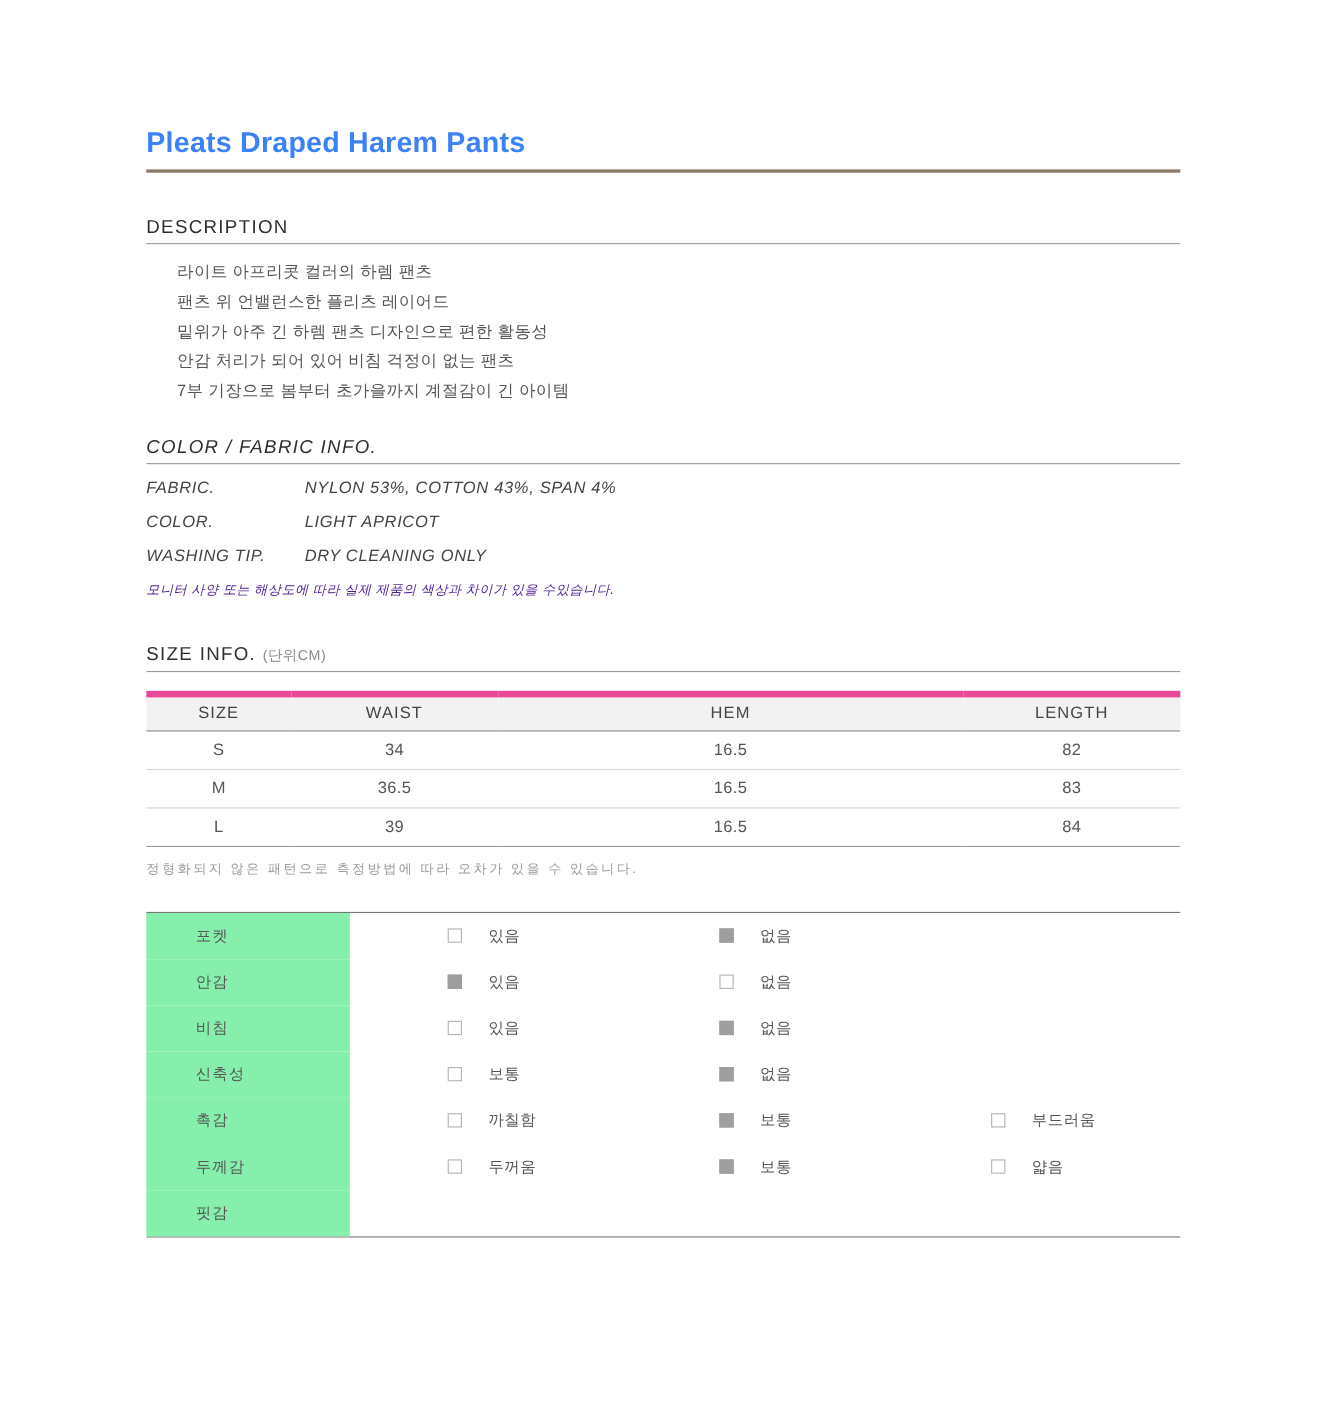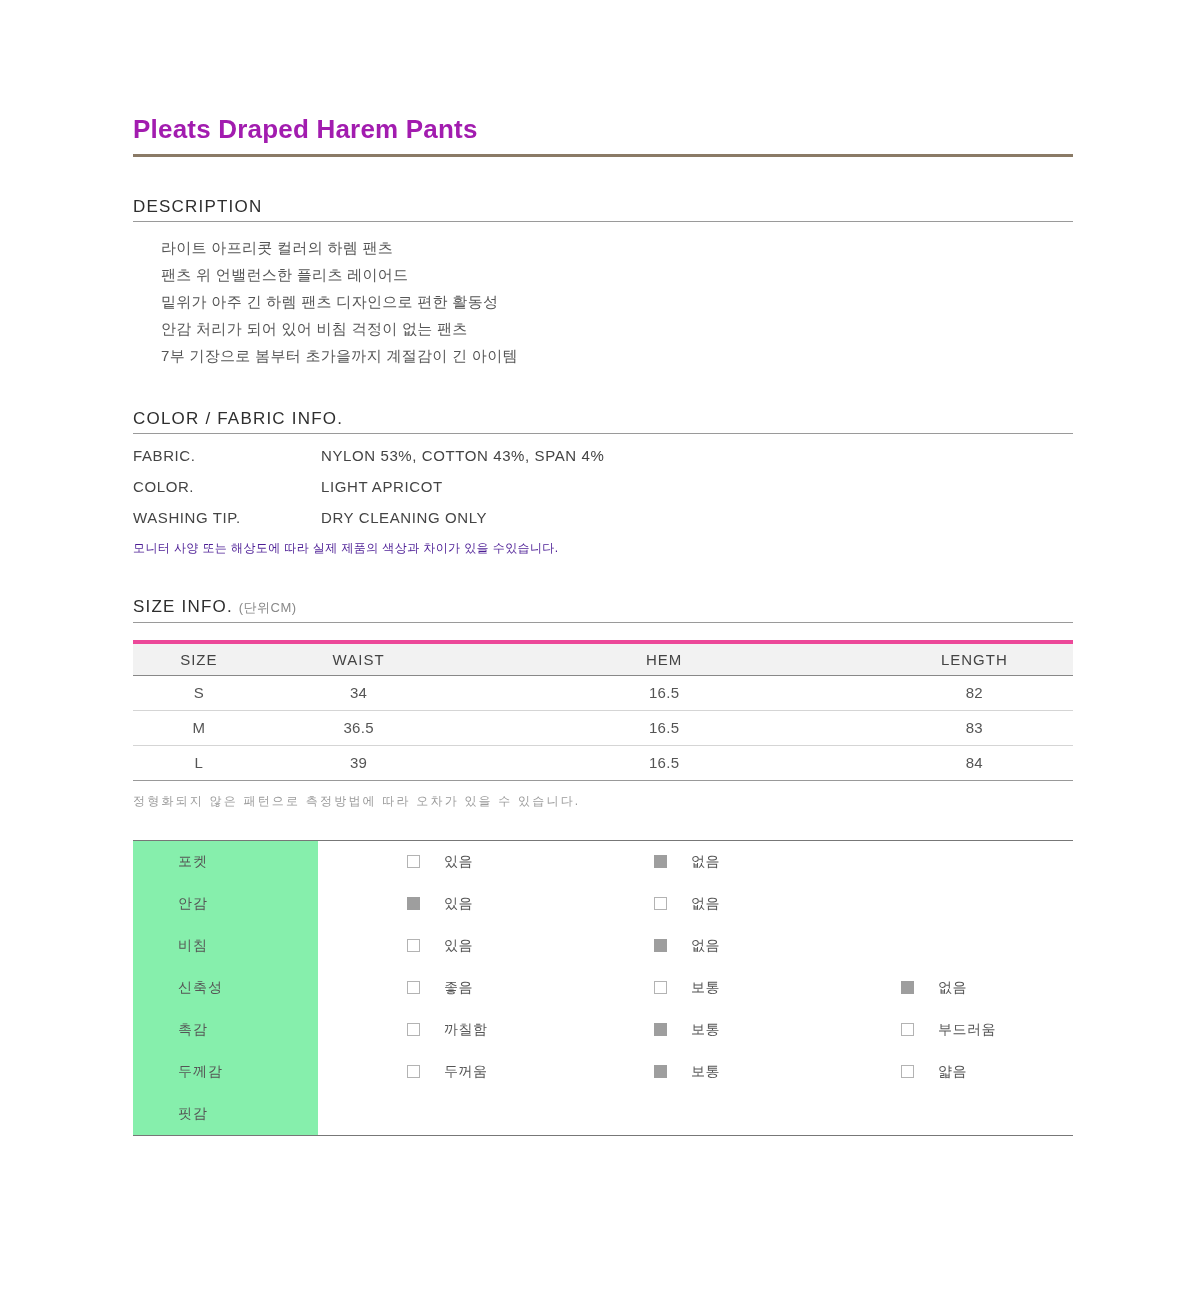--- a/index.html
+++ b/index.html
@@ -7,53 +7,53 @@
   body {
     width:1200px; height:1290px;
     font-family:"Liberation Sans","DejaVu Sans",sans-serif;
     color:#555;
   }
   .content { width:940px; margin-left:133px; padding-top:112px; }
 
   
   .page-title {
     font-size:26px; line-height:34px; font-weight:600;
-    color:#a21caf; letter-spacing:0.2px;
+    color:#3b82f6; letter-spacing:0.2px;
   }
   .accent-line { height:3px; background:#8a7a66; border:none; margin-top:8px; }
 
   
   .section-heading {
     font-size:17px; line-height:20px; font-weight:400;
     color:#2e2e2e; letter-spacing:1.2px;
     padding-bottom:4px; border-bottom:1px solid #9a9a9a;
   }
   .section-heading .unit {
     font-size:13px; color:#888; letter-spacing:0.5px; font-weight:400;
   }
 
   
   .description-section { margin-top:40px; }
   .desc-lines { margin-top:12px;margin-left:28px; }
   .desc-lines p { font-size:15px; line-height:27px; color:#555; letter-spacing:0.3px; }
 
   
-  .fabric-section { margin-top:40px; }
+  .fabric-section { margin-top:28px;font-style:italic; }
   .kv-rows { margin-top:14px; }
-  .kv-row { display:flex; margin-bottom:16px;gap:44px; }
+  .kv-row { display:flex; margin-bottom:16px; }
   .kv-label { width:144px; font-size:15px; line-height:15px; color:#444; letter-spacing:0.6px; }
   .kv-value { font-size:15px; line-height:15px; color:#444; letter-spacing:0.6px; }
   .note { font-size:12px; line-height:15px; color:#4c1d95; letter-spacing:0.4px; }
   .fabric-note { margin-top:15px; }
 
   
   .size-section { margin-top:41px; }
   .size-table {
     width:100%; margin-top:17px; border-collapse:collapse;
-    border-top:4px solid #ec4899; border-bottom:1px solid #999;
+    border-top:6px solid #ec4899; border-bottom:1px solid #999;
   }
   .size-table th {
     background:#f2f2f2; height:33px; font-size:15px; font-weight:400;
     color:#444; letter-spacing:1px; text-align:center;
     border-bottom:1px solid #888;
   }
   .size-table td {
     height:35px; text-align:center; font-size:15px; color:#555;
     border-bottom:1px solid #d5d5d5; letter-spacing:0.3px;
   }
@@ -208,24 +208,20 @@
             <span>없음</span>
           </div>
         </div>
       </div>
 
       <div class="feature-row">
         <div class="feature-label">신축성</div>
         <div class="feature-options">
           <div class="feature-option">
             <span class="cb"></span>
-            <span>좋음</span>
-          </div>
-          <div class="feature-option">
-            <span class="cb"></span>
             <span>보통</span>
           </div>
           <div class="feature-option">
             <span class="cb checked"></span>
             <span>없음</span>
           </div>
         </div>
       </div>
 
       <div class="feature-row">

